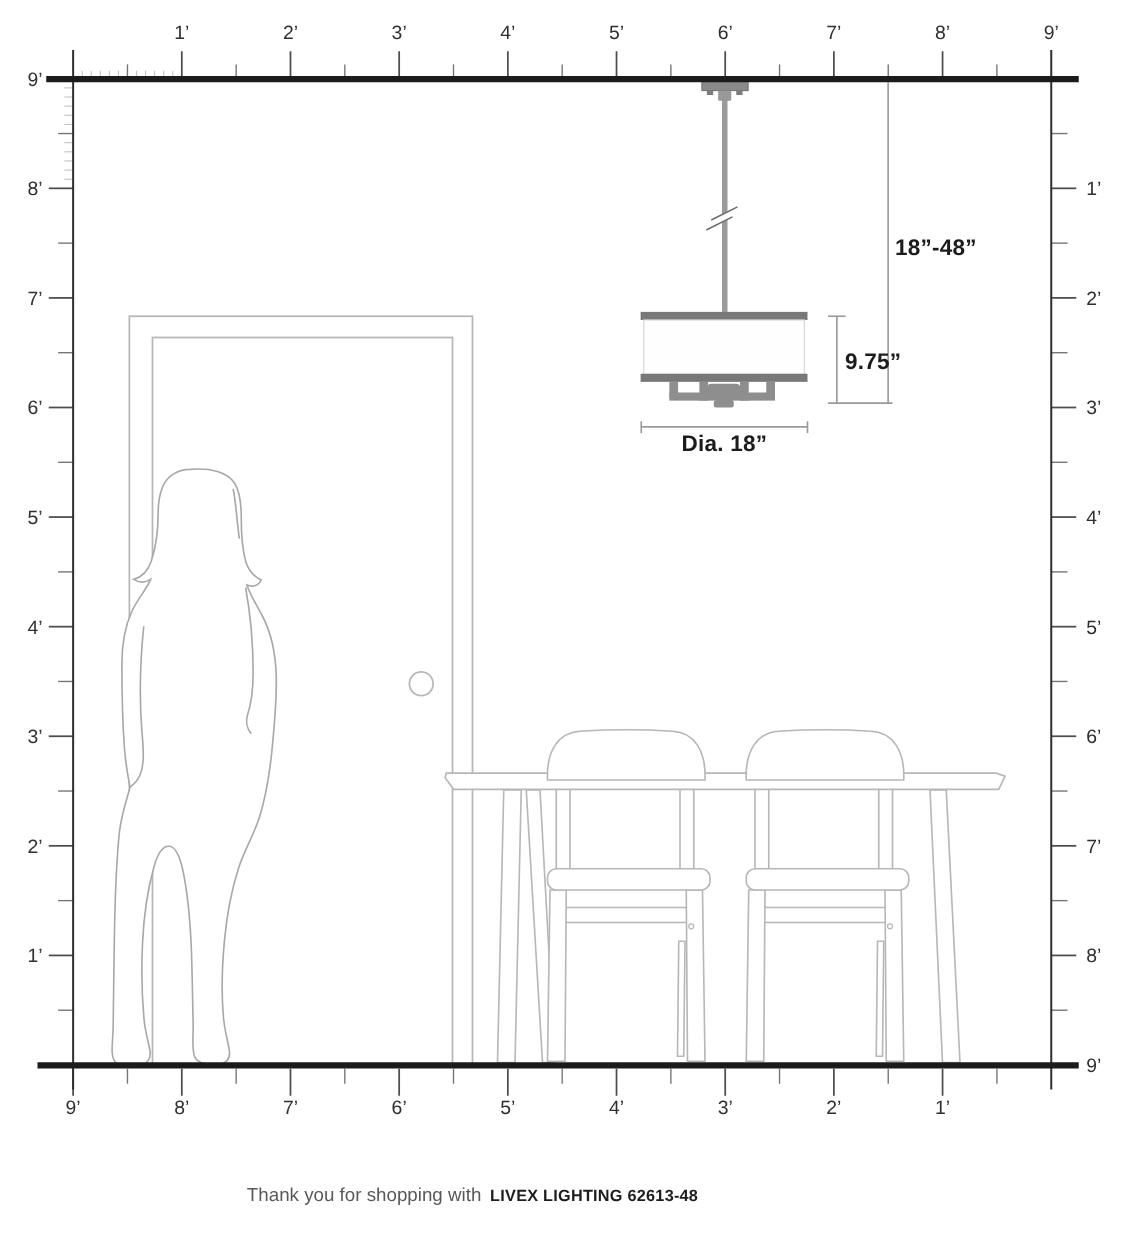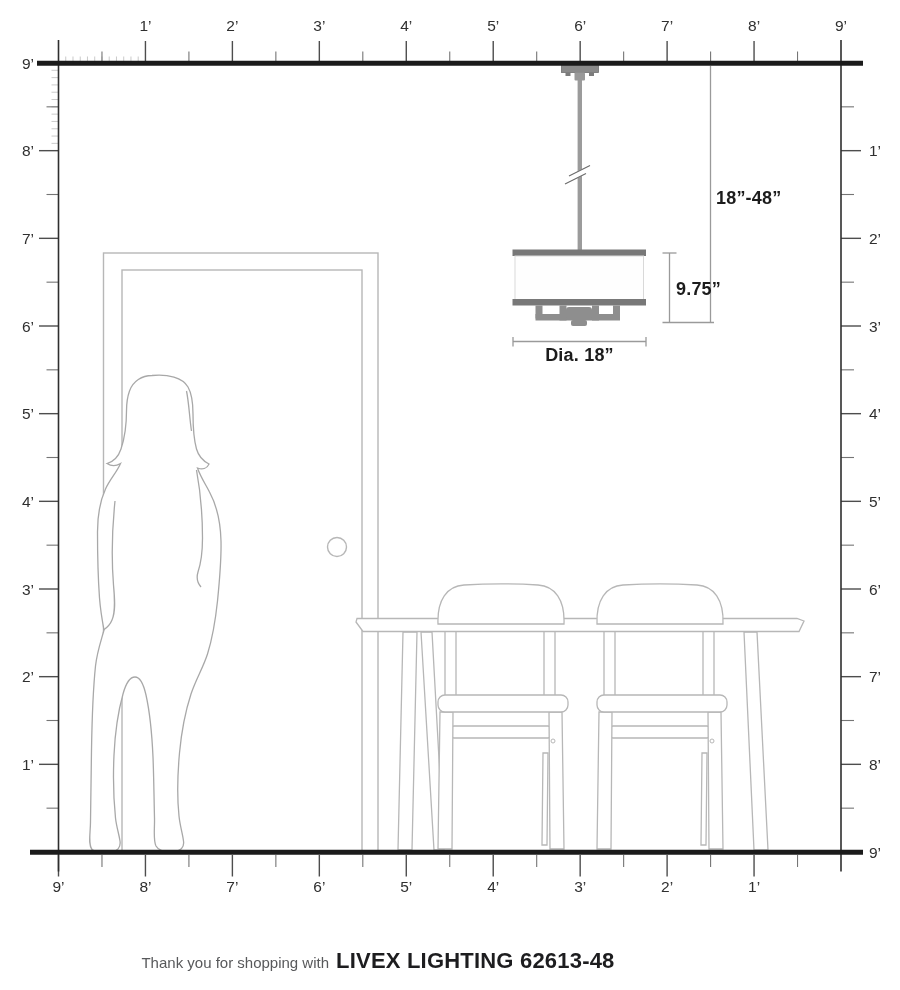--- a/index.html
+++ b/index.html
@@ -5,21 +5,21 @@
   html,body{margin:0;padding:0;background:#ffffff;}
   .canvas{position:relative;width:900px;height:990px;background:#fff;overflow:hidden;
           font-family:"Liberation Sans", sans-serif;}
   svg{display:block;}
   text{font-family:"Liberation Sans", sans-serif;}
   .ruler-label{font-size:15.5px;fill:#2f2f2f;}
   .dim-label{font-size:18px;fill:#1c1c1c;font-weight:700;letter-spacing:.2px;}
   .footer{position:absolute;left:0;top:948px;width:756px;display:flex;justify-content:center;
           align-items:baseline;gap:7px;}
   .footer .pre{font-size:15px;color:#58595b;}
-  .footer .brand{font-size:22px;color:#1d1d1f;font-weight:700;letter-spacing:.2px;}
+  .footer .brand{font-size:13px;color:#1d1d1f;font-weight:700;letter-spacing:.2px;}
 </style>
 </head>
 <body>
 
 <div class="canvas">
 
 <svg id="diagram" width="900" height="990" viewBox="0 0 900 990">
 
   <g fill="none" stroke="#b7b7b7" stroke-width="1.4">
     <rect x="103.5" y="253" width="274.5" height="599"></rect>

